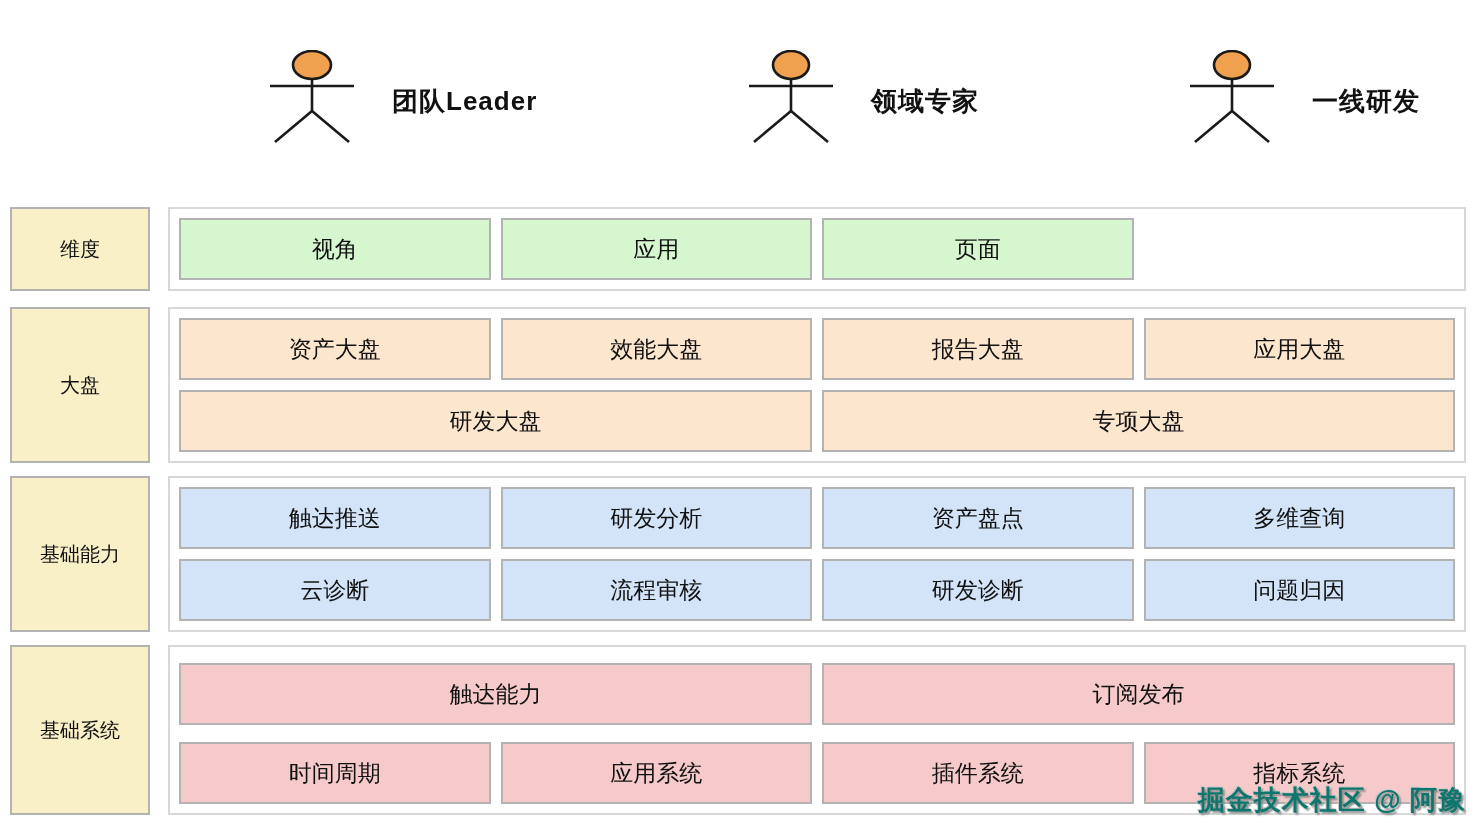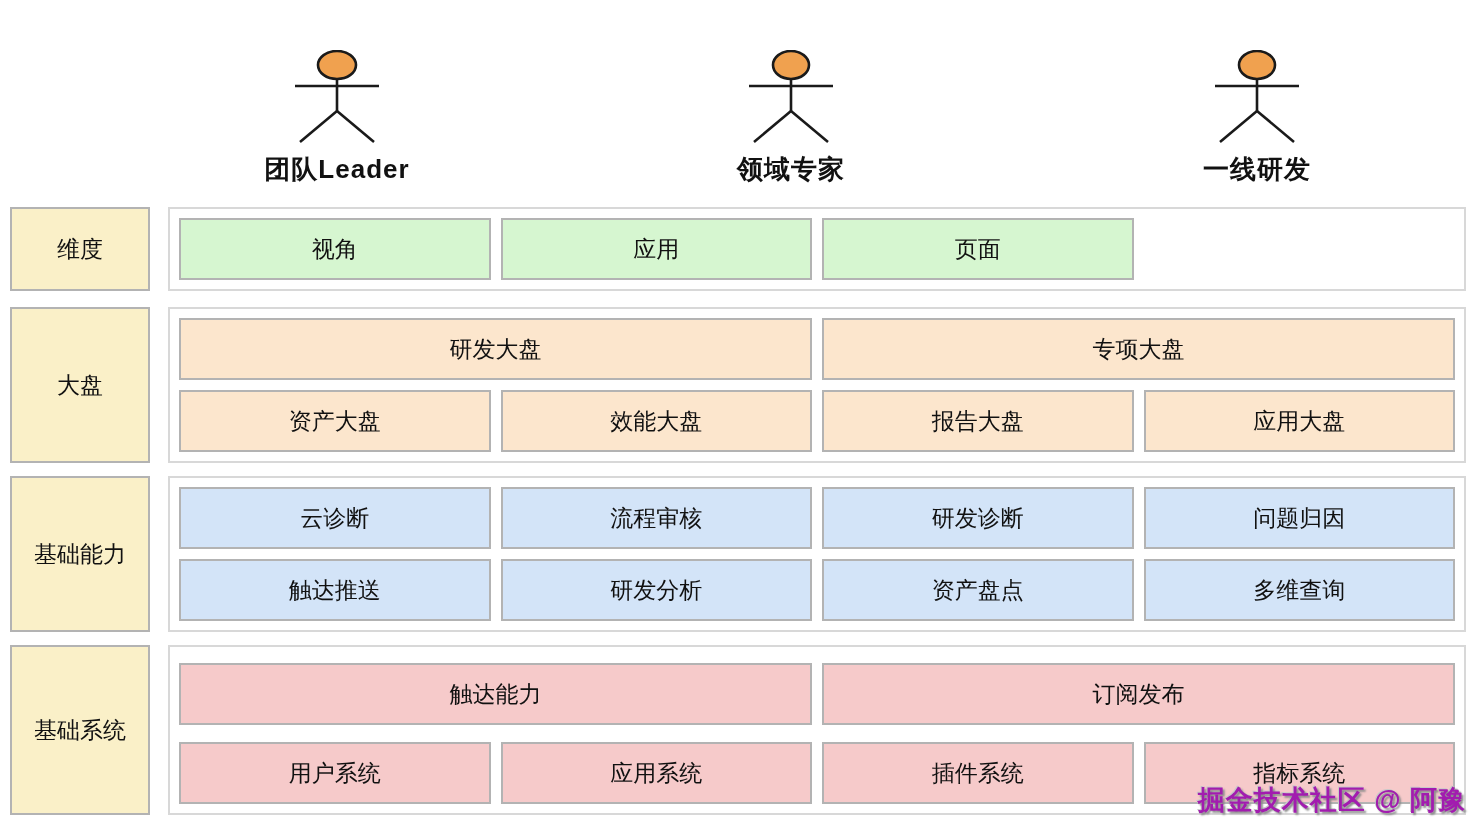--- a/index.html
+++ b/index.html
@@ -9,38 +9,38 @@
     width:1476px; height:832px;
     background:#ffffff;
     font-family:"Liberation Sans","DejaVu Sans",sans-serif;
     color:#111111;
     overflow:hidden;
   }
 
   
   .header { position:relative; height:207px; }
   .actor { position:absolute; top:50px; width:210px;
-           display:flex; flex-direction:column; align-items:center; }
+           display:flex; flex-direction:row; align-items:center; }
   .actor-team    { left:232px; }
-  .actor-domain  { left:686px; }
+  .actor-domain  { left:711px; }
   .actor-dev     { left:1152px; }
   .actor svg { display:block; }
   .actor-label { margin-top:6px; font-size:26px; font-weight:bold;
                  letter-spacing:1px; white-space:nowrap; }
 
   
   .band { display:flex; align-items:stretch; margin:0 10px; }
   .band-gap-lg { margin-bottom:16px; }
   .band-gap    { margin-bottom:13px; }
 
   .side-label {
     flex:none; width:140px; margin-right:18px;
     background:#faf0c8; border:2px solid #b3b3b3;
     display:flex; align-items:center; justify-content:center;
-    font-size:23px;
+    font-size:20px;
   }
   .row-container {
     flex:1; background:#ffffff; border:2px solid #d8d8d8;
     padding:9px; display:flex; flex-direction:column; gap:10px;
   }
   .cells { display:grid; grid-template-columns:repeat(4,1fr); gap:10px; }
   .cell {
     height:62px; border:2px solid #b3b3b3;
     display:flex; align-items:center; justify-content:center;
     font-size:23px; white-space:nowrap;
@@ -49,21 +49,21 @@
 
   .band-dimension  .cell { background:#d6f6d0; }
   .band-dashboard  .cell { background:#fce6cd; }
   .band-capability .cell { background:#d3e4f8; }
   .band-system     .cell { background:#f6caca;margin-top:7px; }
 
   
   .watermark {
     position:absolute; right:10px; bottom:14px;
     font-size:27px; font-weight:bold; letter-spacing:1px;
-    color:#a21caf;
+    color:#0f766e;
     text-shadow: 2px 2px 2px #8a8a8a, -1px -1px 0 #c9c9c9;
     white-space:nowrap;
   }
 </style>
 </head>
 <body>
 
 <div class="page">
 
   <div class="header">
@@ -117,59 +117,59 @@
         <div class="cell">应用</div>
         <div class="cell">页面</div>
       </div>
     </div>
   </div>
 
   <div class="band band-dashboard band-gap">
     <div class="side-label">大盘</div>
     <div class="row-container">
       <div class="cells">
-        <div class="cell span2">研发大盘</div>
-        <div class="cell span2">专项大盘</div>
-      </div>
-      <div class="cells">
         <div class="cell">资产大盘</div>
         <div class="cell">效能大盘</div>
         <div class="cell">报告大盘</div>
         <div class="cell">应用大盘</div>
+      </div>
+      <div class="cells">
+        <div class="cell span2">研发大盘</div>
+        <div class="cell span2">专项大盘</div>
       </div>
     </div>
   </div>
 
   <div class="band band-capability band-gap">
     <div class="side-label">基础能力</div>
     <div class="row-container">
       <div class="cells">
+        <div class="cell">触达推送</div>
+        <div class="cell">研发分析</div>
+        <div class="cell">资产盘点</div>
+        <div class="cell">多维查询</div>
+      </div>
+      <div class="cells">
         <div class="cell">云诊断</div>
         <div class="cell">流程审核</div>
         <div class="cell">研发诊断</div>
         <div class="cell">问题归因</div>
-      </div>
-      <div class="cells">
-        <div class="cell">触达推送</div>
-        <div class="cell">研发分析</div>
-        <div class="cell">资产盘点</div>
-        <div class="cell">多维查询</div>
       </div>
     </div>
   </div>
 
   <div class="band band-system">
     <div class="side-label">基础系统</div>
     <div class="row-container">
       <div class="cells">
         <div class="cell span2">触达能力</div>
         <div class="cell span2">订阅发布</div>
       </div>
       <div class="cells">
-        <div class="cell">用户系统</div>
+        <div class="cell">时间周期</div>
         <div class="cell">应用系统</div>
         <div class="cell">插件系统</div>
         <div class="cell">指标系统</div>
       </div>
     </div>
   </div>
 
   <div class="watermark">掘金技术社区 @ 阿豫</div>
 
 </div>

